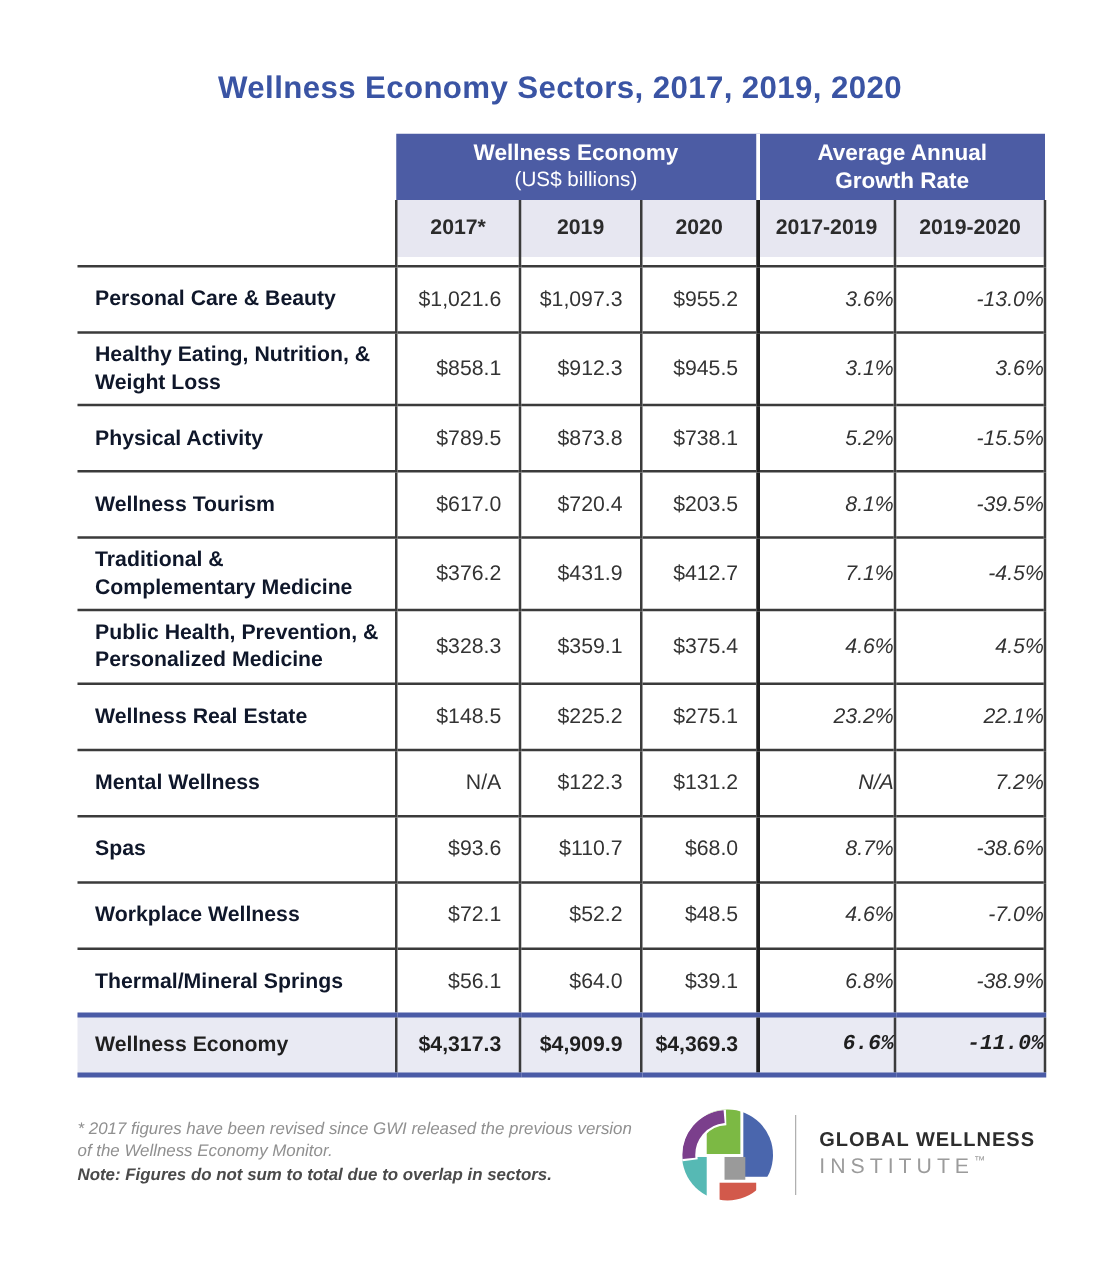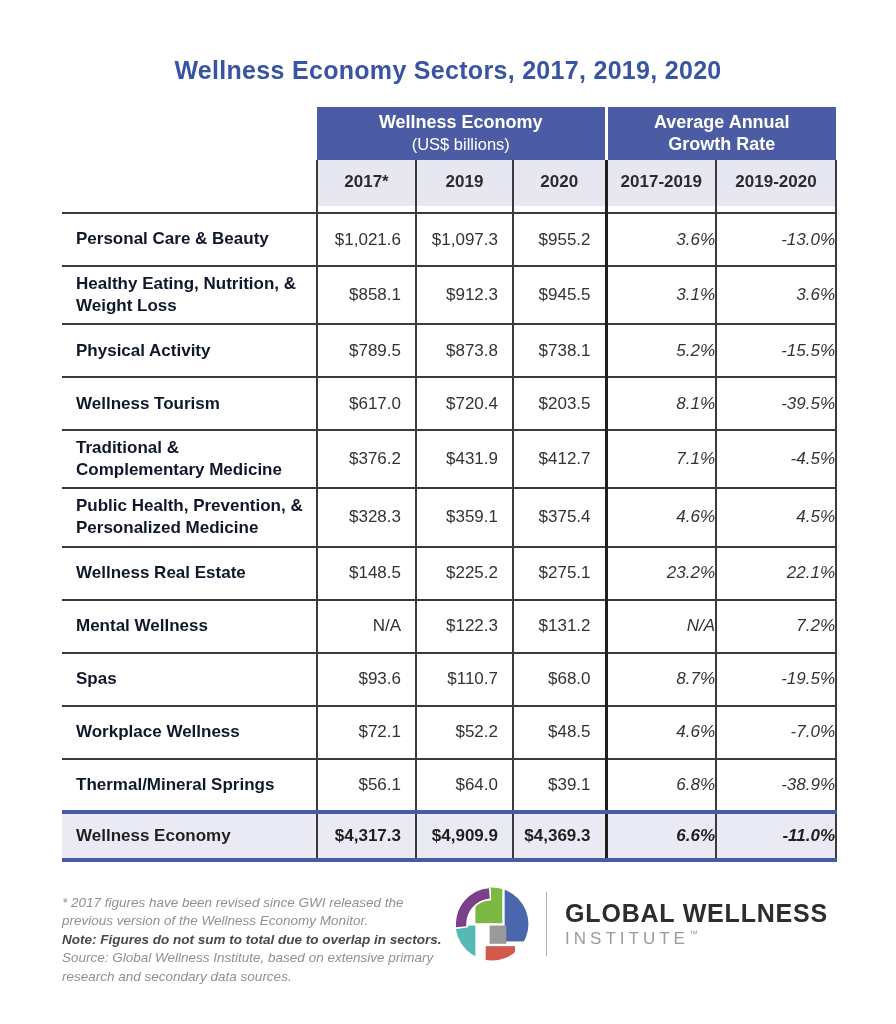--- a/index.html
+++ b/index.html
@@ -86,21 +86,21 @@
   
   tfoot td {
     border-top: 4px solid #4a5ba6;
     border-bottom: 4px solid #4a5ba6;
     background: #e9eaf3;
     height: 48px;
     vertical-align: middle;
   }
   tfoot td.label { font-weight: 700; color: #1f1f1f; }
   tfoot td.money { font-weight: 700; color: #1f1f1f; }
-  tfoot td.pct   { font-weight: 700; color: #1f1f1f; }
+  tfoot td.pct   { font-weight: 700; color: #1f1f1f; font-family: Liberation Mono, monospace; }
 
   
   .footer {
     width: 774px;
     margin-left: 62px;
     margin-top: 20px;
     display: flex;
     justify-content: space-between;
     align-items: flex-start;
   }
@@ -110,21 +110,21 @@
     font-style: italic;
     color: #909090;
     line-height: 1.38;
   }
   .notes p.note-bold { font-weight: 700; color: #4a4a4a; }
 
   .logo { display: flex; align-items: center; margin-top: 4px; margin-right: 8px; }
   .logo-icon { width: 76px; height: 76px; }
   .logo-sep { width: 1px; height: 64px; background: #b0b0b0; margin: 0 18px 0 16px; }
   .logo-name {
-    font-size: 25px; font-weight: 700; letter-spacing: 0.8px; color: #2d2d2d;
+    font-size: 16px; font-weight: 700; letter-spacing: 0.8px; color: #2d2d2d;
     line-height: 1.2; white-space: nowrap;
   }
   .logo-inst {
     font-size: 17px; font-weight: 400; letter-spacing: 4px; color: #9b9b9b;
     line-height: 1.3; white-space: nowrap;
   }
   .logo-inst .tm { font-size: 9px; letter-spacing: 0; vertical-align: 7px; color: #9b9b9b; }
 </style>
 </head>
 <body>
@@ -227,21 +227,21 @@
           <td class="money c-mid">$131.2</td>
           <td class="pct c-group">N/A</td>
           <td class="pct c-last">7.2%</td>
         </tr>
         <tr>
           <td class="label">Spas</td>
           <td class="money c-first">$93.6</td>
           <td class="money c-mid">$110.7</td>
           <td class="money c-mid">$68.0</td>
           <td class="pct c-group">8.7%</td>
-          <td class="pct c-last">-19.5%</td>
+          <td class="pct c-last">-38.6%</td>
         </tr>
         <tr>
           <td class="label">Workplace Wellness</td>
           <td class="money c-first">$72.1</td>
           <td class="money c-mid">$52.2</td>
           <td class="money c-mid">$48.5</td>
           <td class="pct c-group">4.6%</td>
           <td class="pct c-last">-7.0%</td>
         </tr>
         <tr>
@@ -262,21 +262,20 @@
         <td class="pct c-group">6.6%</td>
         <td class="pct c-last">-11.0%</td>
       </tr>
     </tfoot>
   </table>
 
   <div class="footer">
     <div class="notes">
       <p>* 2017 figures have been revised since GWI released the previous version of the Wellness Economy Monitor.</p>
       <p class="note-bold">Note: Figures do not sum to total due to overlap in sectors.</p>
-      <p>Source: Global Wellness Institute, based on extensive primary research and secondary data sources.</p>
     </div>
     <div class="logo">
       <svg class="logo-icon" viewBox="0 0 96 96" aria-hidden="true">
         <defs>
             <clipPath id="lc">
               <circle cx="48" cy="48" r="46"></circle>
             </clipPath>
           </defs>
         <g clip-path="url(#lc)">
           <rect x="27" y="0" width="34" height="47" fill="#7cb944"></rect>

